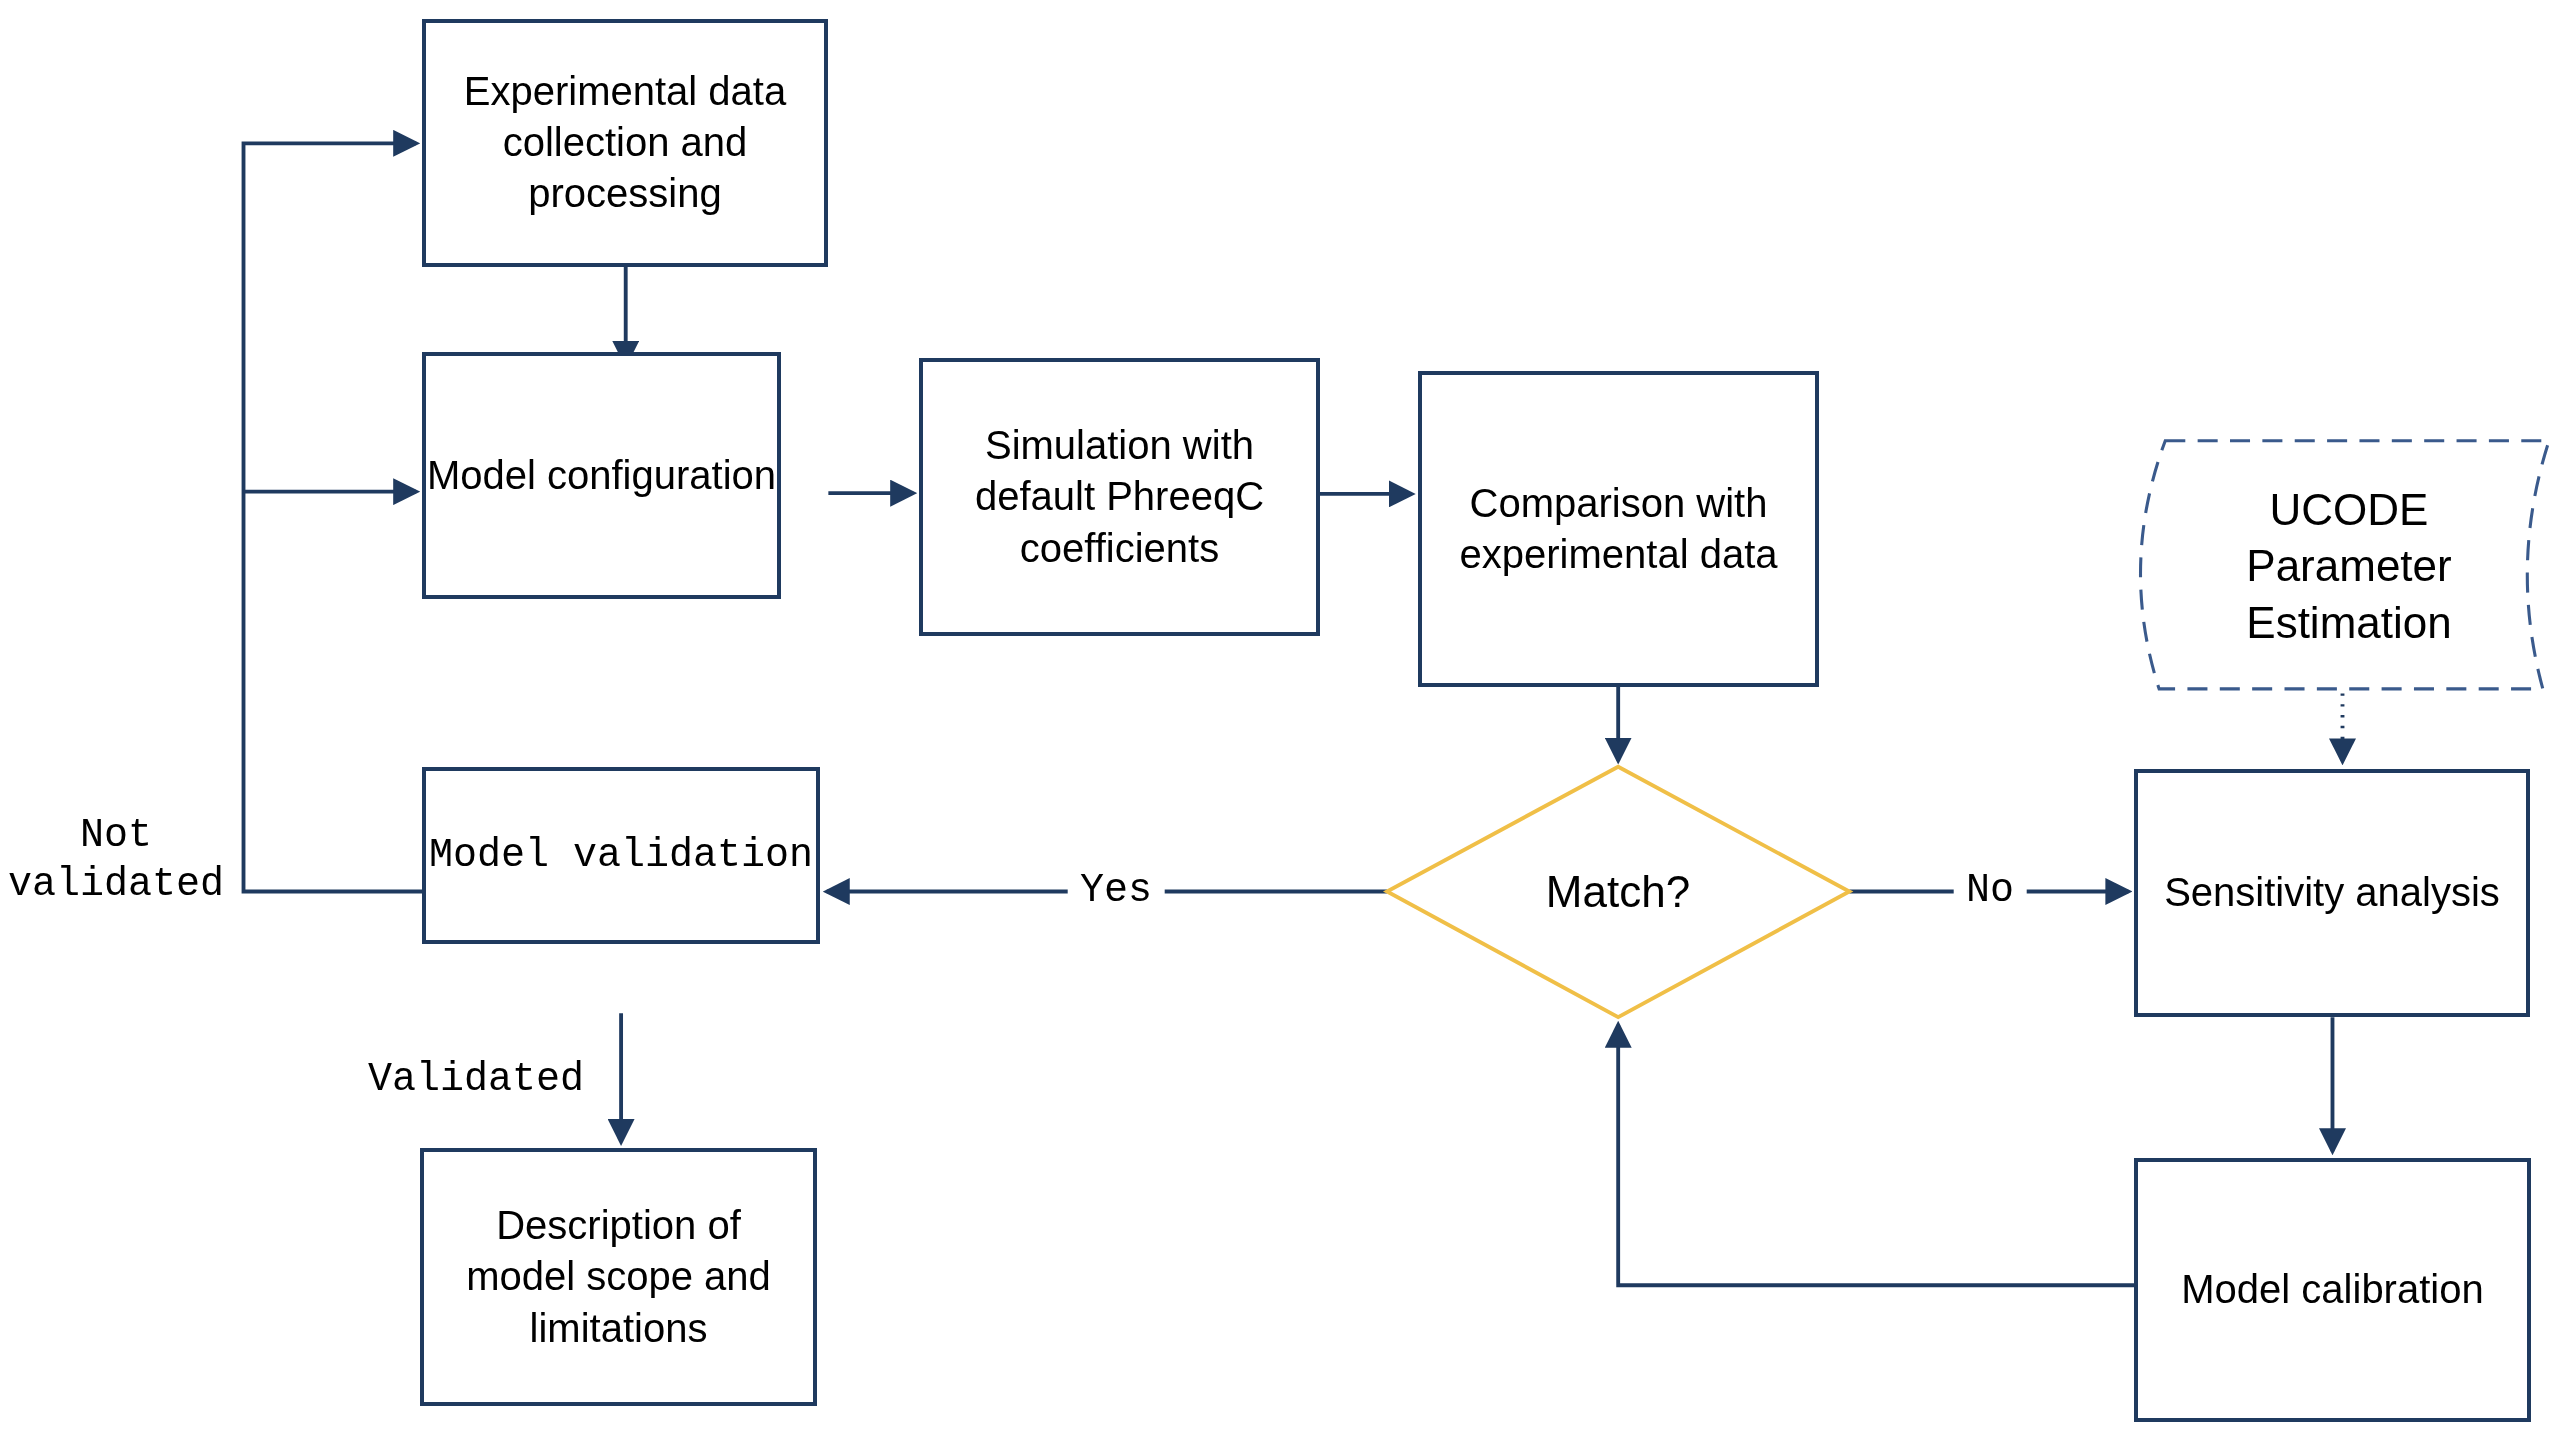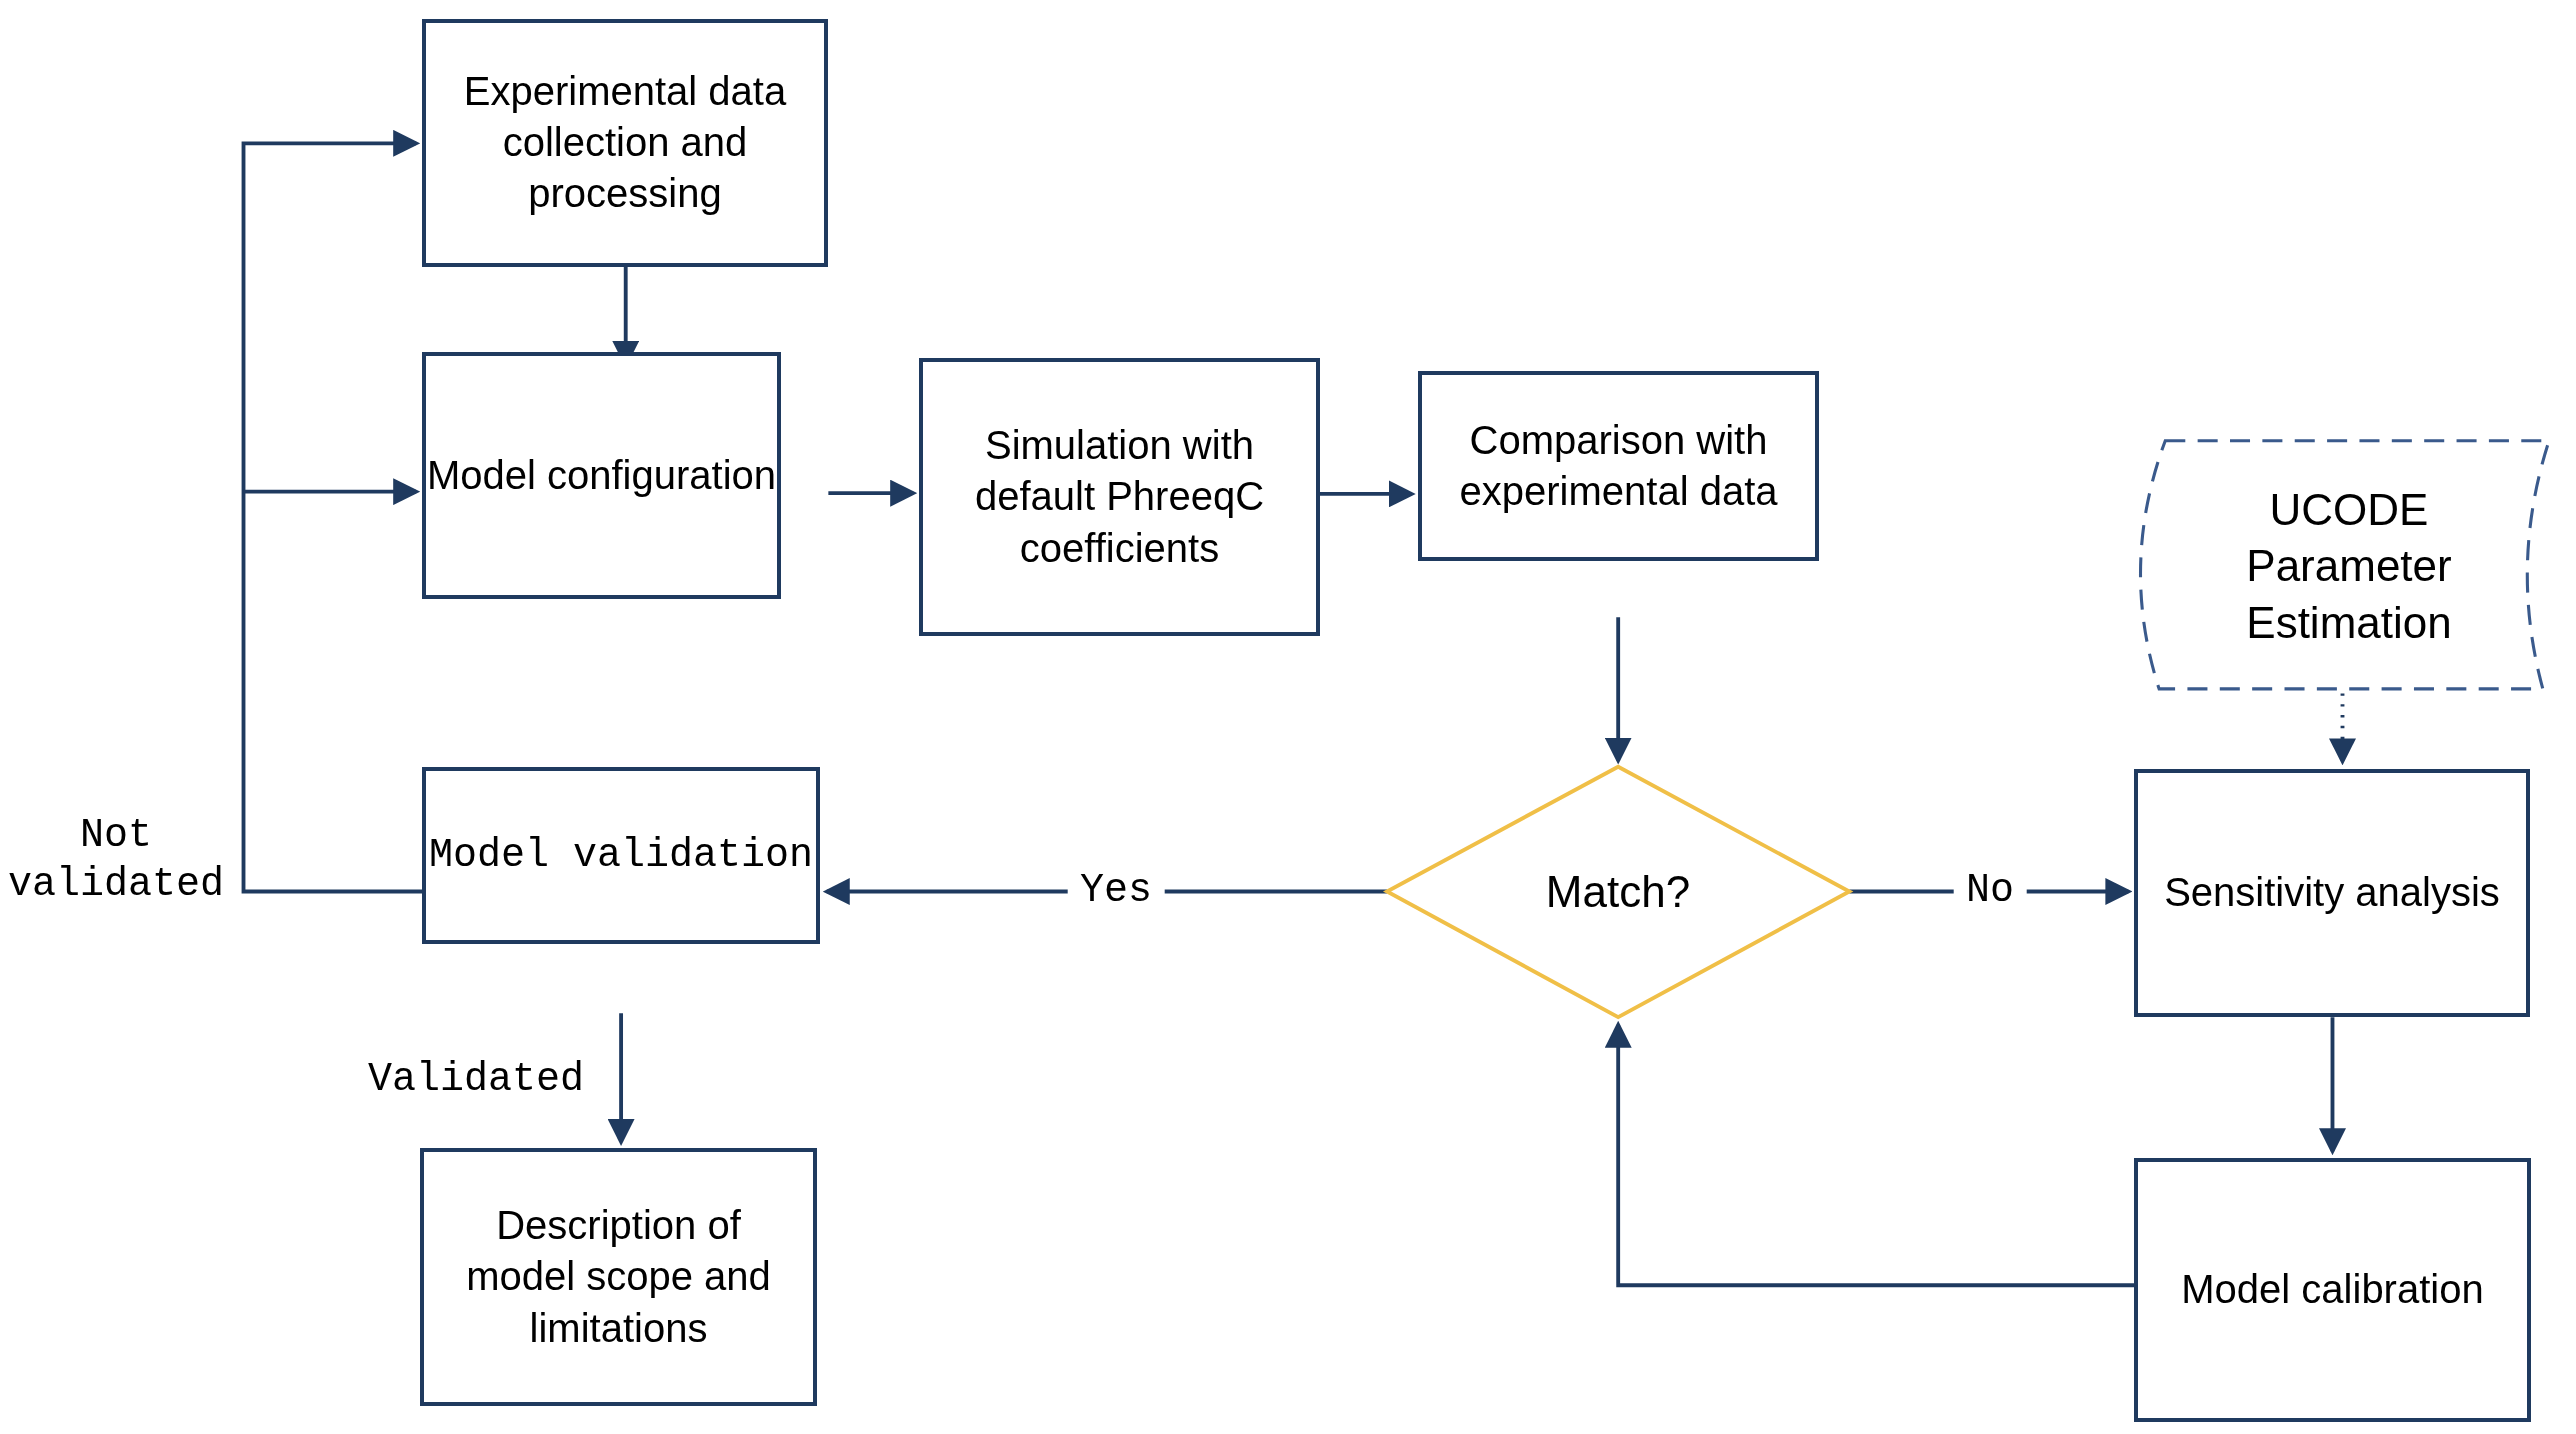--- a/index.html
+++ b/index.html
@@ -41,21 +41,21 @@
     font-size: 40px;
     line-height: 1.22;
     white-space: pre-line;
     font-family: Liberation Mono, monospace;
   }
   .on-line { background: #ffffff; padding: 0 12.3px; }
   
   #n-experimental   { left: 422px;  top: 18.5px;   width: 406px; height: 248px; }
   #n-modelconfig    { left: 422px;  top: 352px;  width: 359px; height: 247px; }
   #n-simulation     { left: 919px; top: 358px;  width: 401px; height: 278px; }
-  #n-comparison     { left: 1418px; top: 371px;  width: 401px; height: 190px; }
+  #n-comparison     { left: 1418px; top: 371px;  width: 401px; height: 316px; }
   #n-validation     { left: 422px;  top: 767px;  width: 398px; height: 177px; font-family: Liberation Mono, monospace; }
   #n-sensitivity    { left: 2134px; top: 769px;  width: 396px; height: 248px; }
   #n-description    { left: 420px;  top: 1148px; width: 397px; height: 258px; }
   #n-calibration    { left: 2134px; top: 1158px; width: 397px; height: 264px; }
   #t-ucode          { left: 2349px; top: 566px; }
   #t-match          { left: 1618px; top: 892px; }
   #l-yes            { left: 1116px; top: 891px; }
   #l-no             { left: 1990px; top: 891px; }
   #l-notvalidated   { left: 116px;  top: 861px; }
   #l-validated      { left: 476px;  top: 1080px; }

